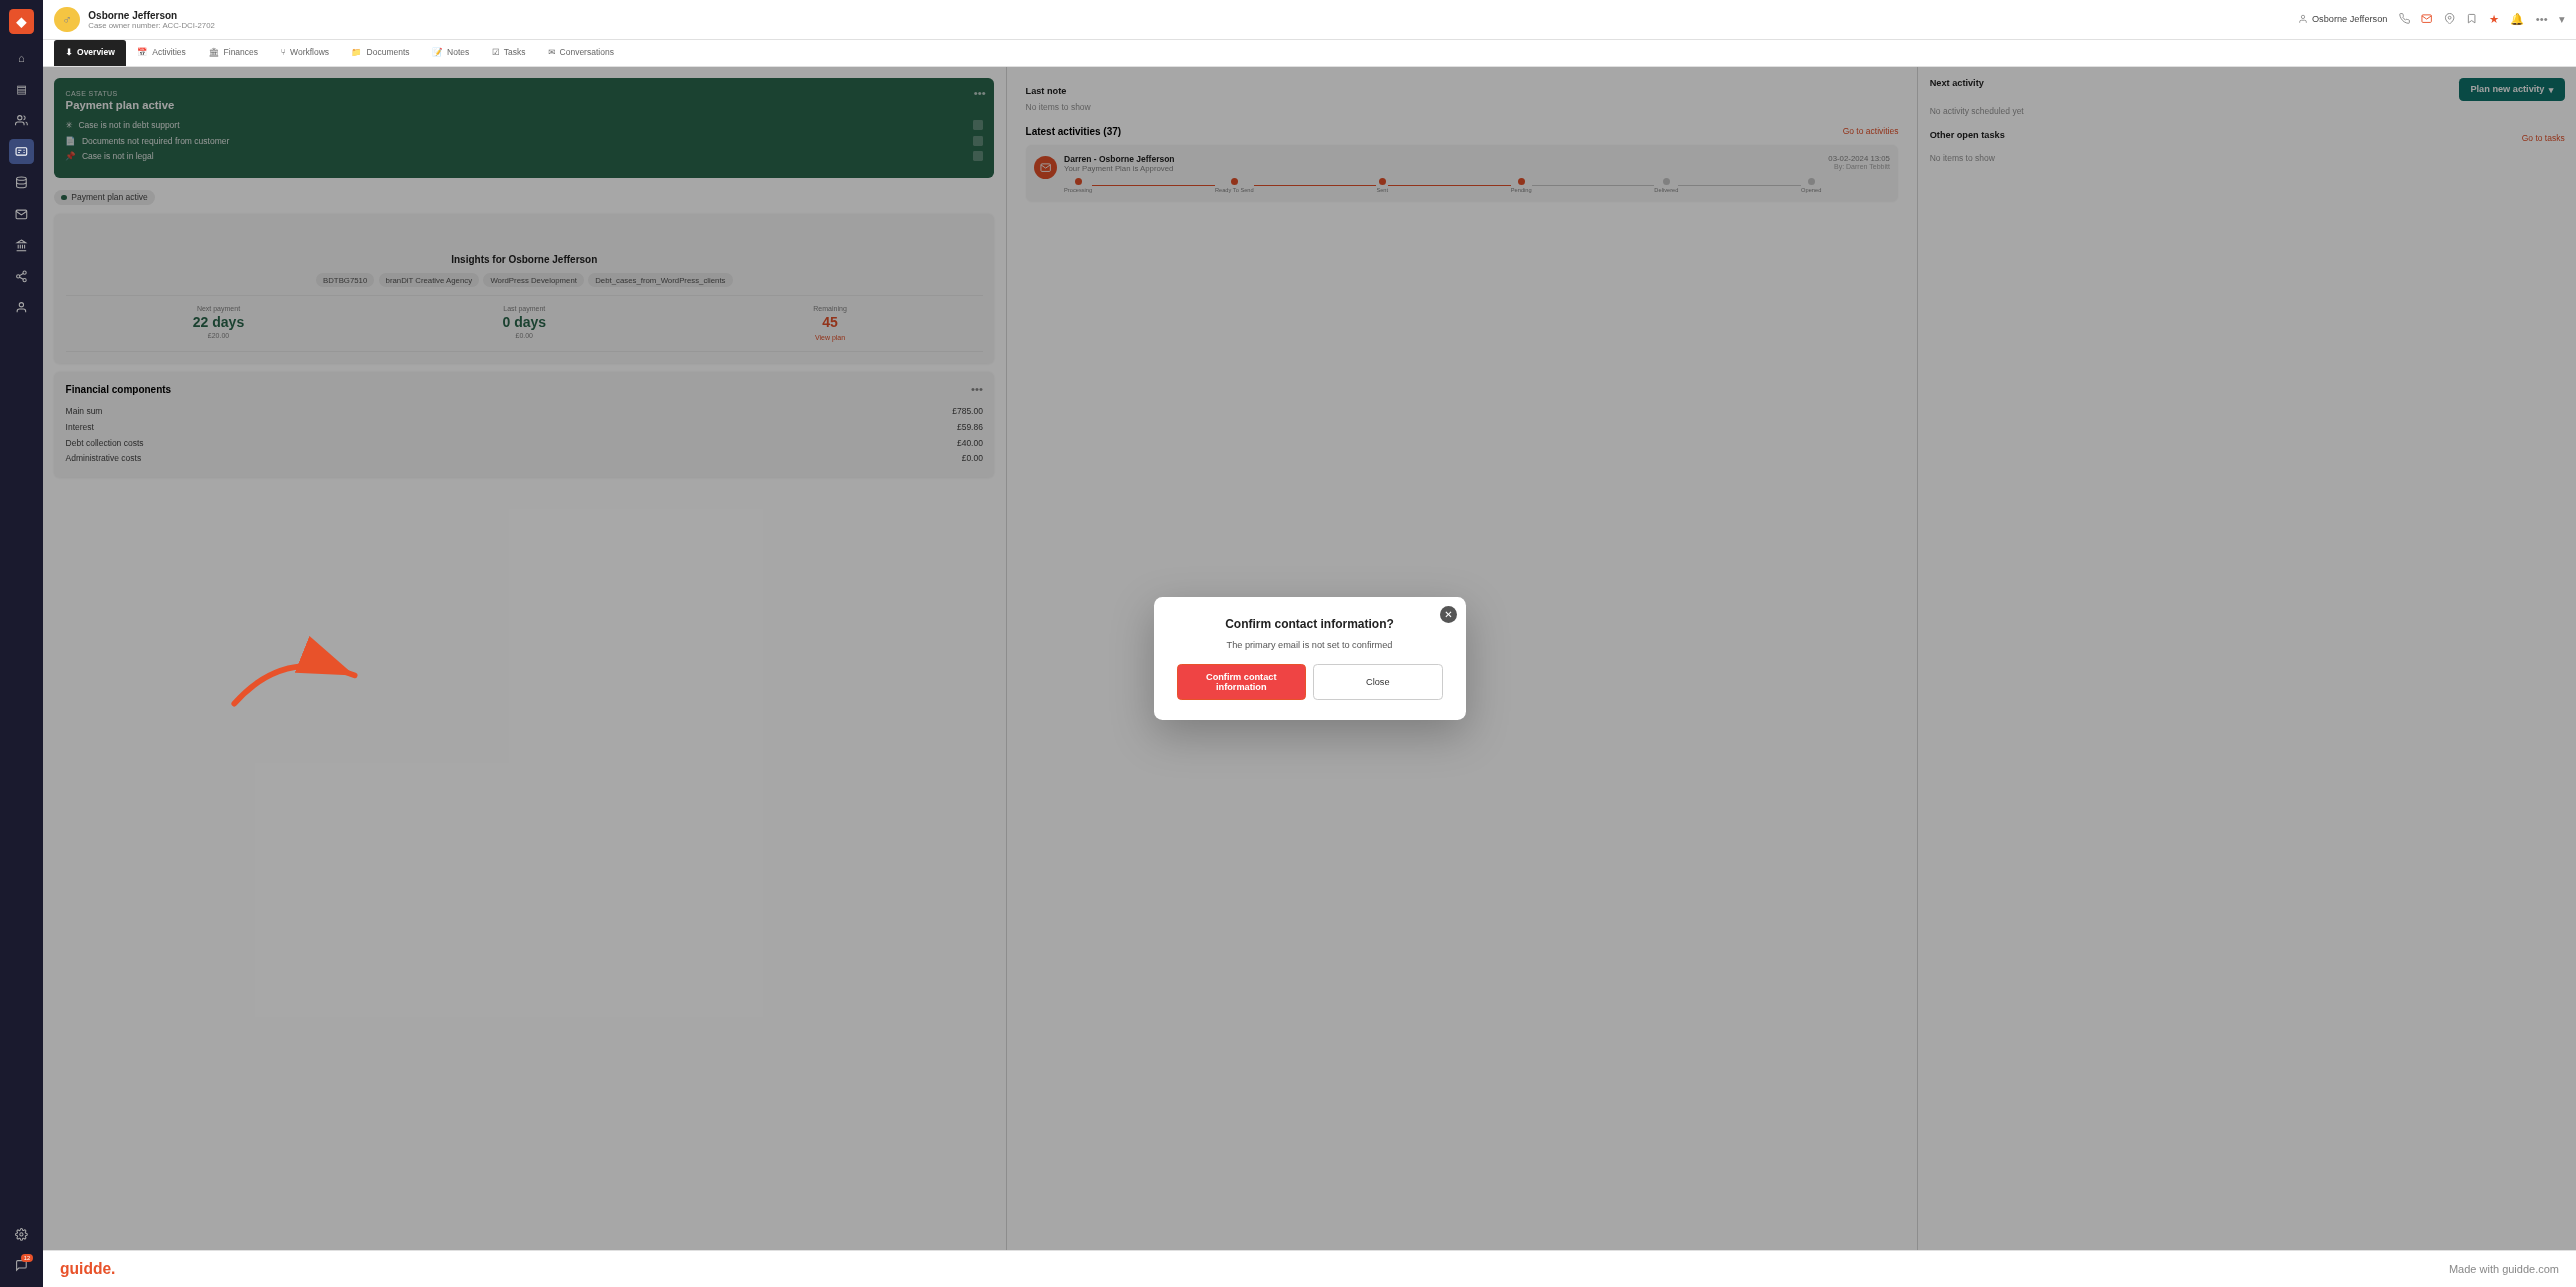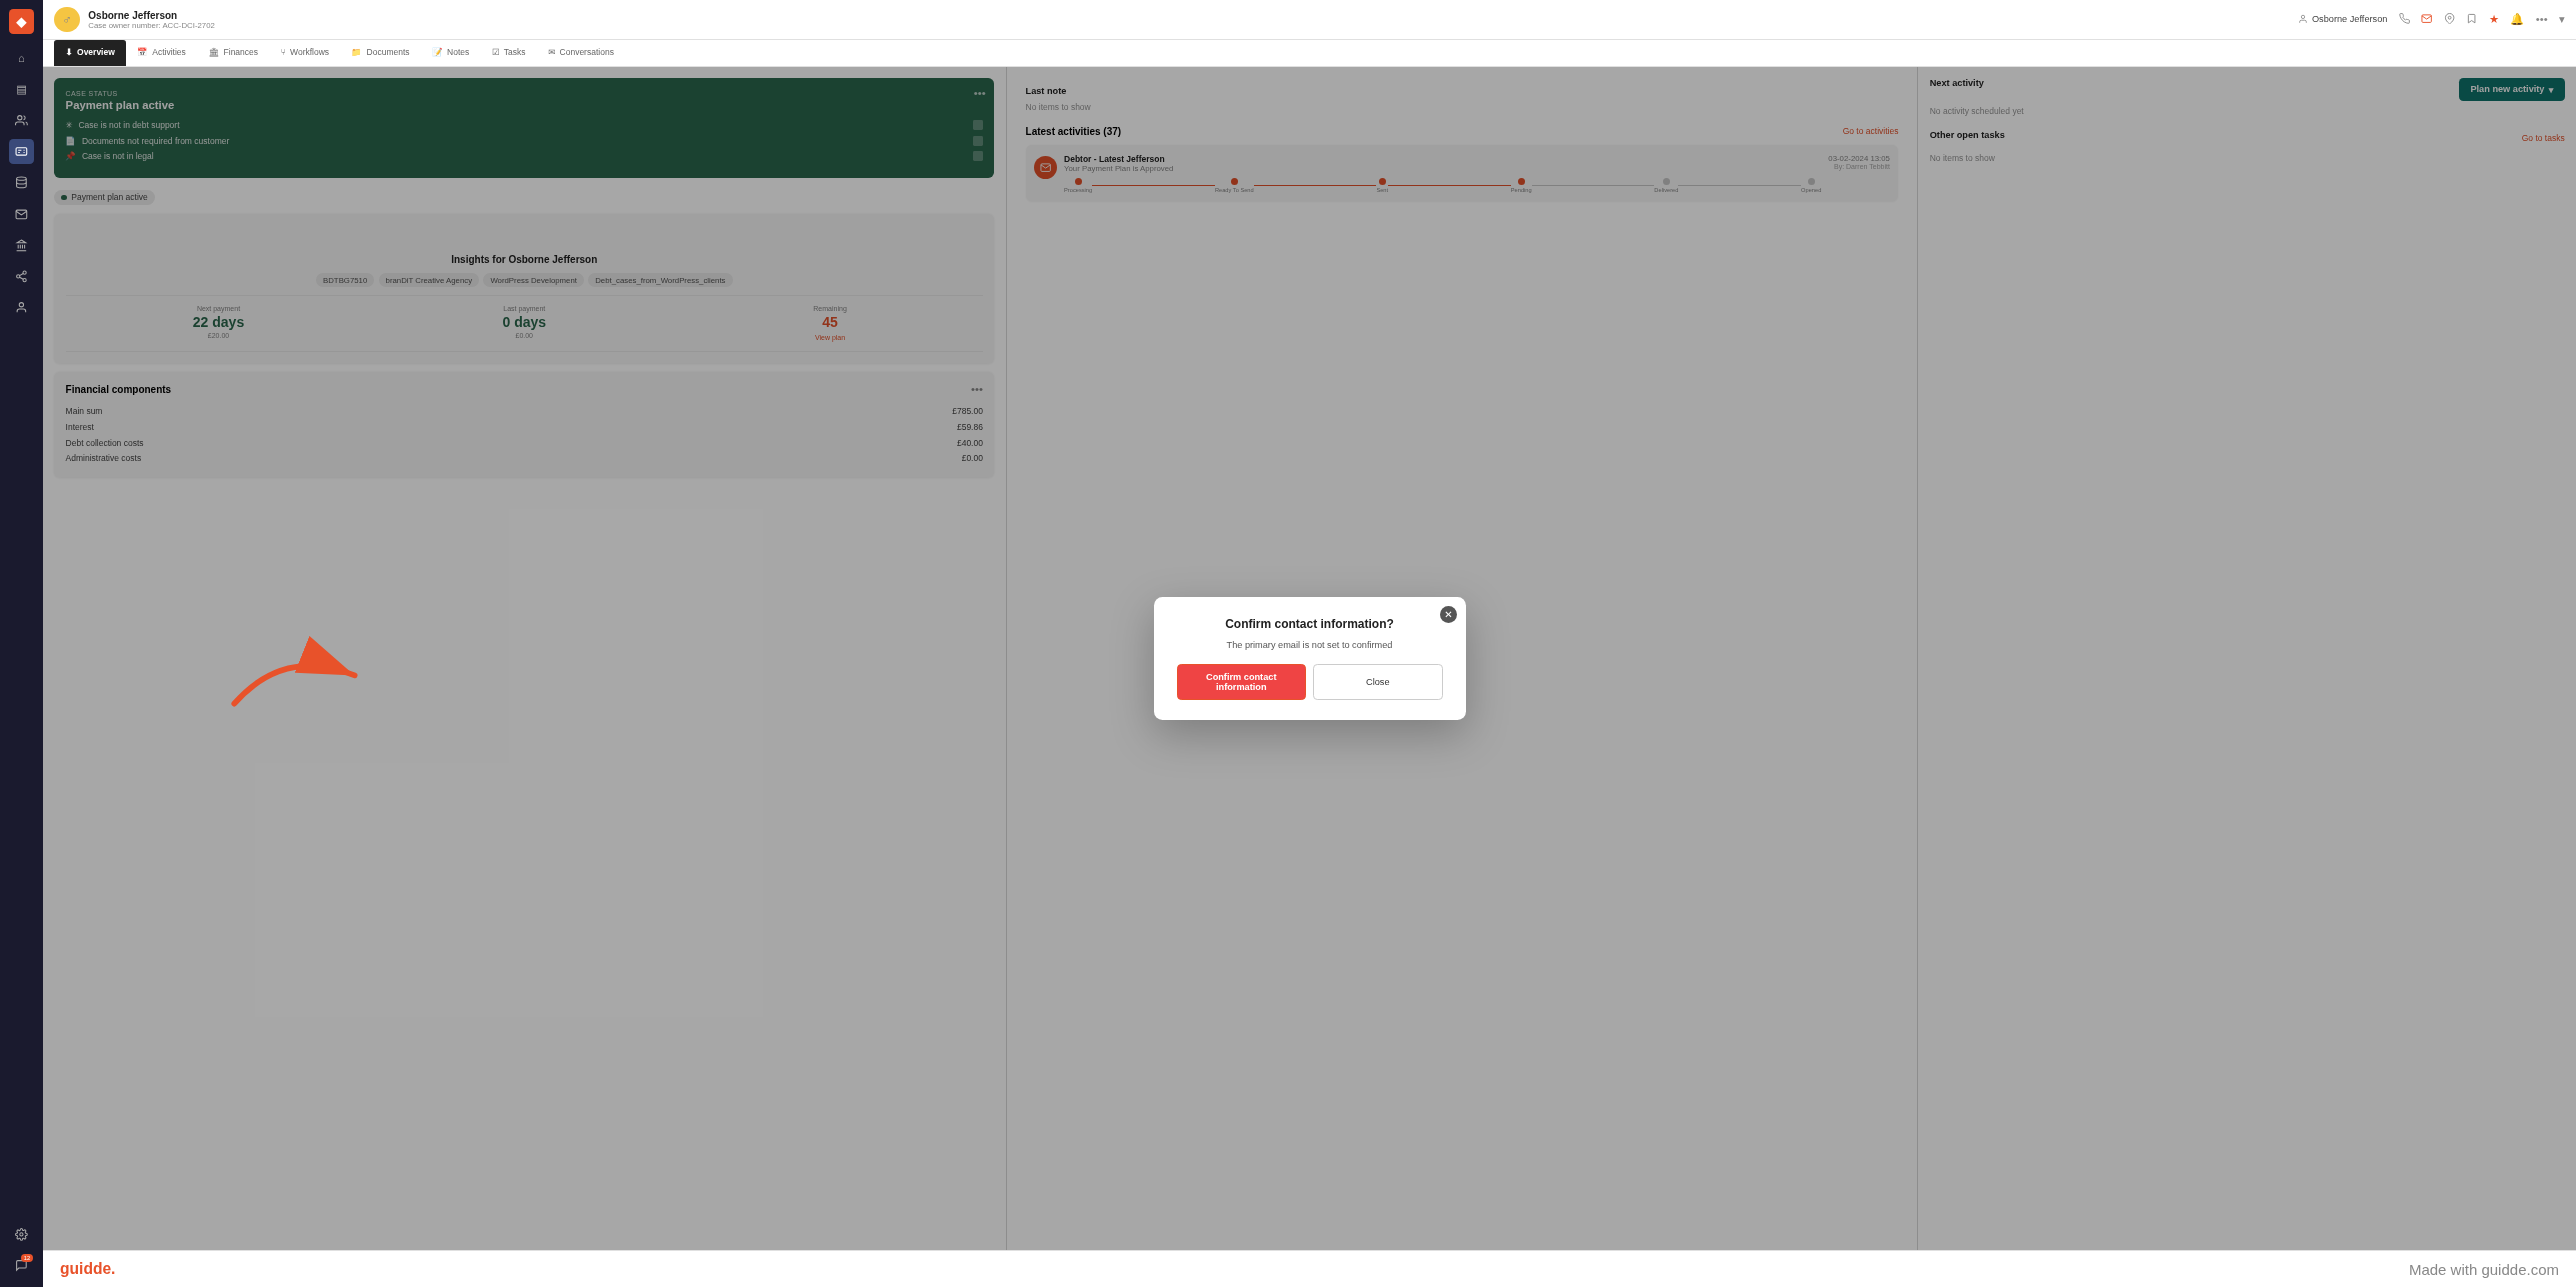--- a/index.html
+++ b/index.html
@@ -239,21 +239,21 @@
     
     .footer {
       background: white;
       border-top: 0.7px solid #e0e0e0;
       padding: 8.5px 17px;
       display: flex; align-items: center; justify-content: space-between;
       height: 37px;
       flex-shrink: 0;
     }
     .footer-logo { font-size: 15.6px; font-weight: 800; color: #e8522a; }
-    .footer-text { font-size: 15px; color: #888; margin-left: 34px; }
+    .footer-text { font-size: 11px; color: #888; margin-left: 34px; }
   </style>
 </head>
 <body>
 
 <div class="app-wrapper">
 
   <div class="sidebar">
     <div class="sidebar-logo">◆</div>
     <div class="sidebar-icon">⌂</div>
     <div class="sidebar-icon">▤</div>
@@ -501,21 +501,21 @@
           </div>
           <div class="activity-item">
             <div class="activity-row">
               <div class="activity-icon-wrap">
                 <svg width="11.3" height="11.3" viewBox="0 0 24 24" fill="none" stroke="white" stroke-width="2">
                     <path d="M4 4h16c1.1 0 2 .9 2 2v12c0 1.1-.9 2-2 2H4c-1.1 0-2-.9-2-2V6c0-1.1.9-2 2-2z"></path>
                     <polyline points="22,6 12,13 2,6"></polyline>
                   </svg>
               </div>
               <div class="activity-content">
-                <div class="activity-sender">Debtor - Latest Jefferson</div>
+                <div class="activity-sender">Darren - Osborne Jefferson</div>
                 <div class="activity-sub">Your Payment Plan is Approved</div>
 
                 <div style="display:flex;align-items:center;margin-top:5.7px;gap:0">
                   <div style="display:flex;flex-direction:column;align-items:center;gap:1.4px">
                     <div style="width:7px;height:7px;border-radius:50%;background:#e8522a"></div>
                     <div style="font-size:5.7px;color:#888">Processing</div>
                   </div>
                   <div style="height:1.4px;background:#e8522a;flex:1"></div>
                   <div style="display:flex;flex-direction:column;align-items:center;gap:1.4px">
                     <div style="width:7px;height:7px;border-radius:50%;background:#e8522a"></div>

